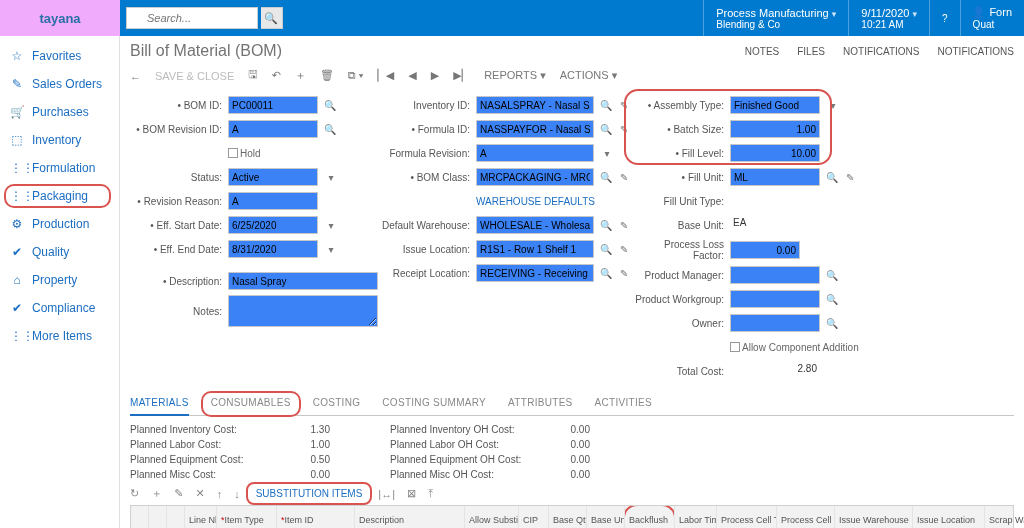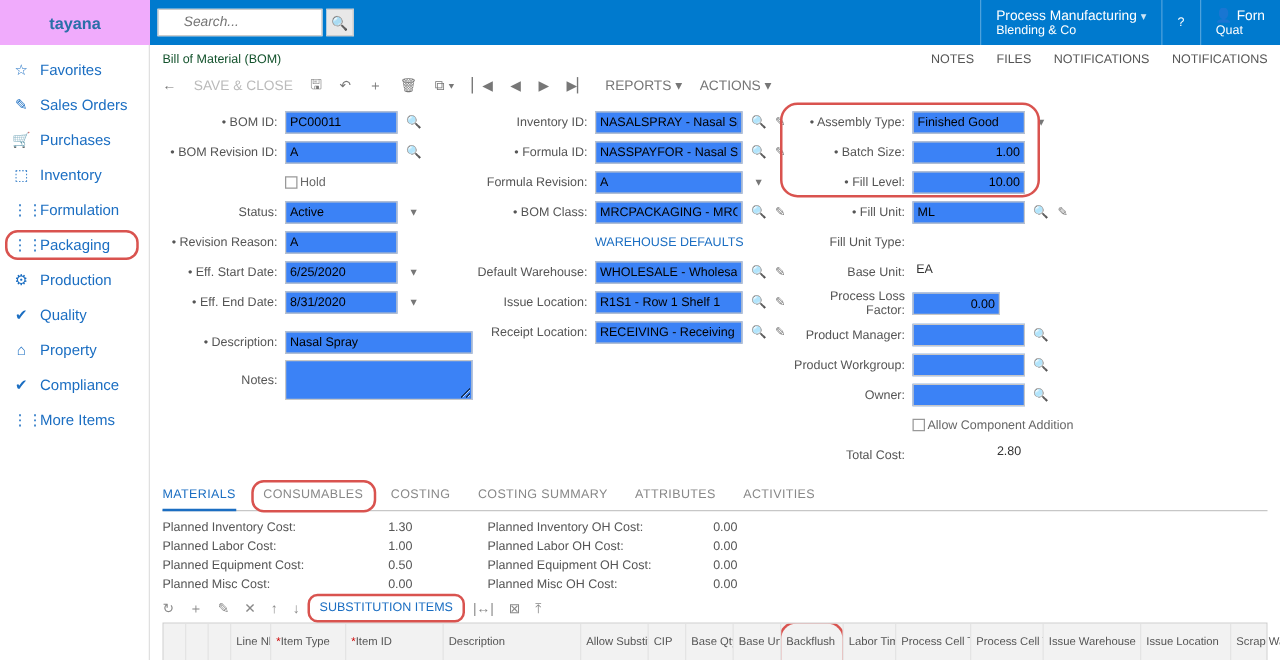--- a/index.html
+++ b/index.html
@@ -22,21 +22,21 @@
 .shell { display: flex; height: calc(528px - 36px); }
 .nav { width: 120px; border-right: 1px solid #e0e0e0; padding-top: 6px; }
 .nav-item { display: flex; align-items: center; gap: 8px; padding: 7px 10px; color: #1b6ec2; cursor: pointer; font-size: 12px; }
 .nav-item .nicon { width: 14px; text-align: center; color: #1b6ec2; }
 .nav-item.active { position: relative; }
 .nav-item.active::after { content: ""; position: absolute; left: 4px; right: 8px; top: 2px; bottom: 2px; border: 2px solid #d9534f; border-radius: 10px; pointer-events: none; }
 
 
 .main { flex: 1; padding: 6px 10px 0 10px; overflow: hidden; }
 .titlebar { display: flex; align-items: center; }
-.title { font-size: 10px; color: #14532d; }
+.title { font-size: 16px; color: #737373; }
 .titlebar-right { margin-left: auto; display: flex; gap: 18px; font-size: 10px; color: #555; }
 .titlebar-right span { display: flex; align-items: center; gap: 4px; cursor: pointer; }
 
 .toolbar { display: flex; align-items: center; gap: 14px; margin: 6px 0 10px 0; color: #555; font-size: 11px; }
 .toolbar .tbtn { color: #777; cursor: pointer; }
 
 
 .form { display: flex; position: relative; }
 .col { display: flex; flex-direction: column; gap: 4px; }
 .row { display: flex; align-items: center; gap: 6px; min-height: 20px; }
@@ -91,20 +91,24 @@
       <span class="logo-text">tayana</span>
     </div>
   <div class="search-wrap">
     <input class="search" placeholder="Search..." style="">
     <span class="search-btn">🔍</span>
   </div>
   <div class="top-right">
     <div class="top-cell">
       <span class="t1"><span>Process Manufacturing</span> <span class="chev">▾</span></span>
       <span>Blending &amp; Co</span>
+    </div>
+    <div class="top-cell">
+      <span class="t1"><span>9/11/2020</span> <span class="chev">▾</span></span>
+      <span>10:21 AM</span>
     </div>
     <div class="top-cell icon">?</div>
     <div class="top-cell">
       <span class="t1"><span>👤</span> <span>Forn</span></span>
       <span>Quat</span>
     </div>
   </div>
 </div>
 
 <div class="shell">

